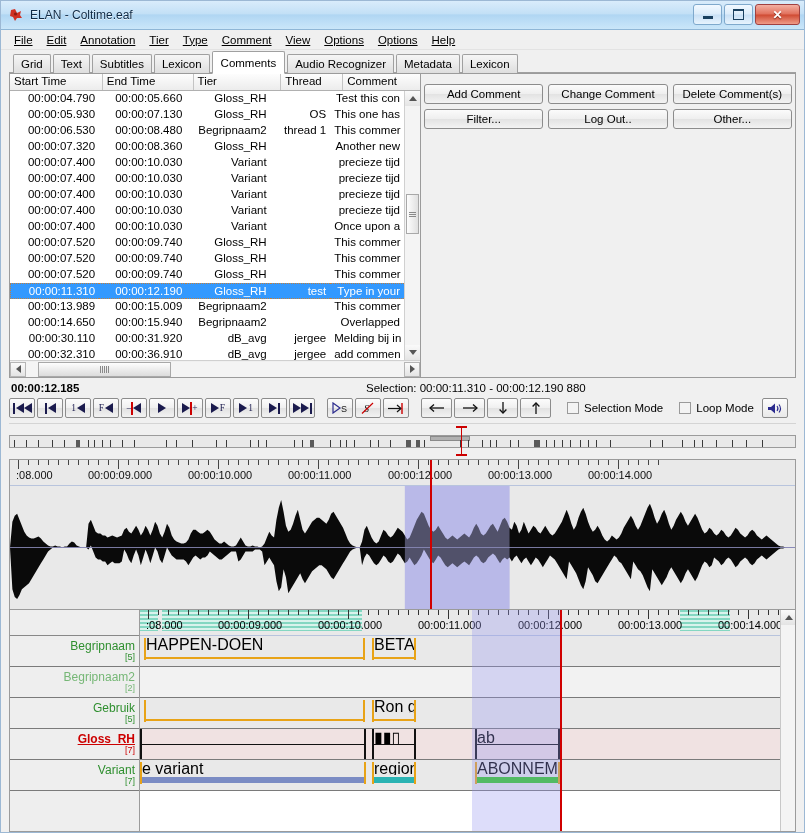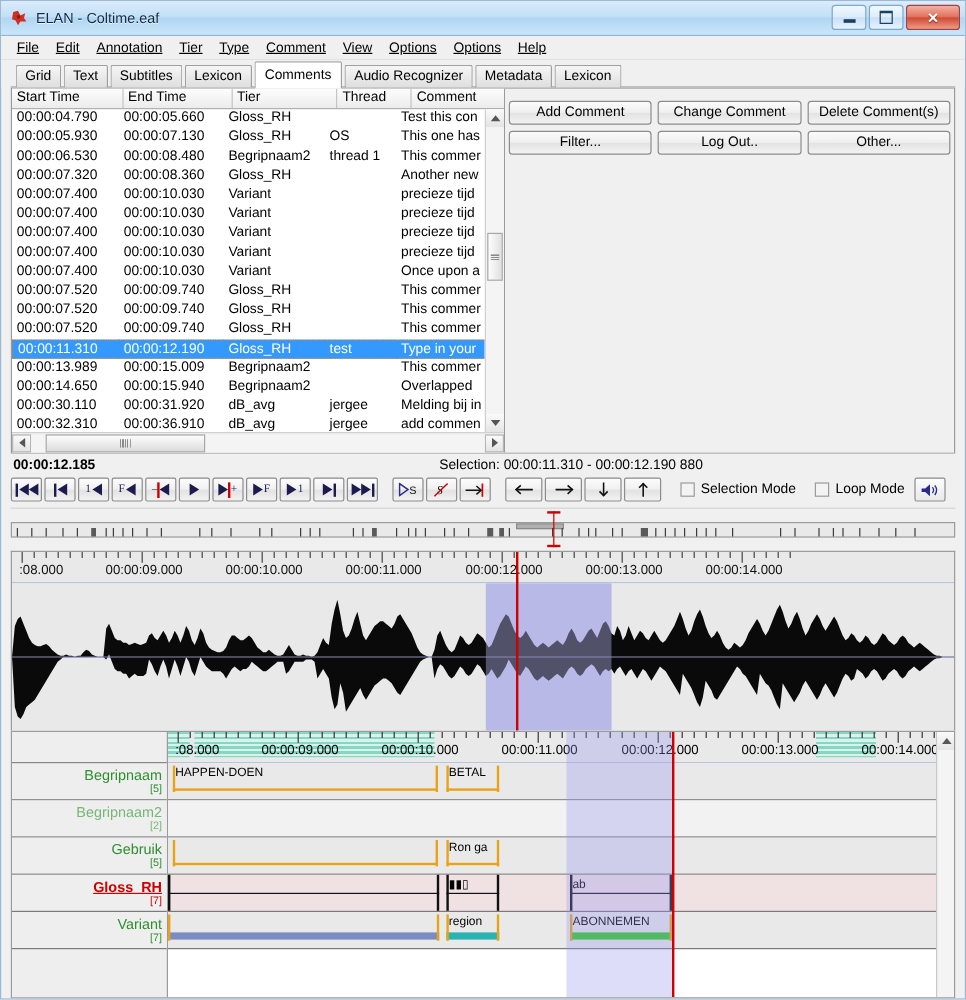--- a/index.html
+++ b/index.html
@@ -159,20 +159,21 @@
 
   .tbl-body-wrap {
     flex: 1 1 auto;
     display: flex;
     overflow: hidden;
     position: relative;
   }
   .tbl-rows {
     flex: 1 1 auto;
     overflow: hidden;
+    text-align: right;
   }
   .trow {
     display: flex;
     height: 16px;
     line-height: 15px;
     font-size: 11.5px;
     box-sizing: border-box;
   }
   .trow.sel { background: #3399ff; color: #fff; }
   .td {
@@ -476,21 +477,21 @@
     position: relative;
   }
   .t-row.shade1 { background: #e9e9e9; }
   .t-row.shade2 { background: #f2f2f2; }
   .t-row.pink   { background: #f0e2e2; }
   .ann {
     position: absolute; top: 2px; height: 26px;
     box-sizing: border-box;
   }
   .ann .atext {
-    font-size: 10px; line-height: 13px; white-space: nowrap; overflow: hidden;
+    font-size: 16px; line-height: 13px; white-space: nowrap; overflow: hidden;
     display:block; padding-left:2px;
   }
   .ann .abar { position:absolute; left:0; right:0; height:3px; bottom:5px; }
   .ann .aedge { position:absolute; top:0; bottom:4px; width:2px; background:#e8a317; }
   .ann .aedge.l { left:0; } .ann .aedge.r { right:0; }
   .ann.sym .aline { position:absolute; left:0; right:0; top:13px; height:1px; background:#111;}
   .ann.sym .avert { position:absolute; top:-2px; bottom:-2px; width:2px; background:#111;}
   .ann.sym .avert.l { left:0; } .ann.sym .avert.r { right:0; }
 
   .tier-vscroll {
@@ -1162,20 +1163,21 @@
             </div>
             <div class="ann sym" style="left: 335px; width: 85px;">
               <span class="atext">ab</span>
               <span class="aline"></span>
               <span class="avert l"></span>
               <span class="avert r"></span>
             </div>
           </div>
           <div class="t-row shade1">
             <div class="ann" style="left: 0px; width: 226px;">
+              <span class="atext">e variant</span>
               <span class="abar" style="background: rgb(123, 140, 196); height: 6px;"></span>
               <span class="aedge l"></span>
               <span class="aedge r"></span>
             </div>
             <div class="ann" style="left: 232px; width: 44px;">
               <span class="atext">region</span>
               <span class="abar" style="background: rgb(43, 179, 179); height: 6px;"></span>
               <span class="aedge l"></span>
               <span class="aedge r"></span>
             </div>

